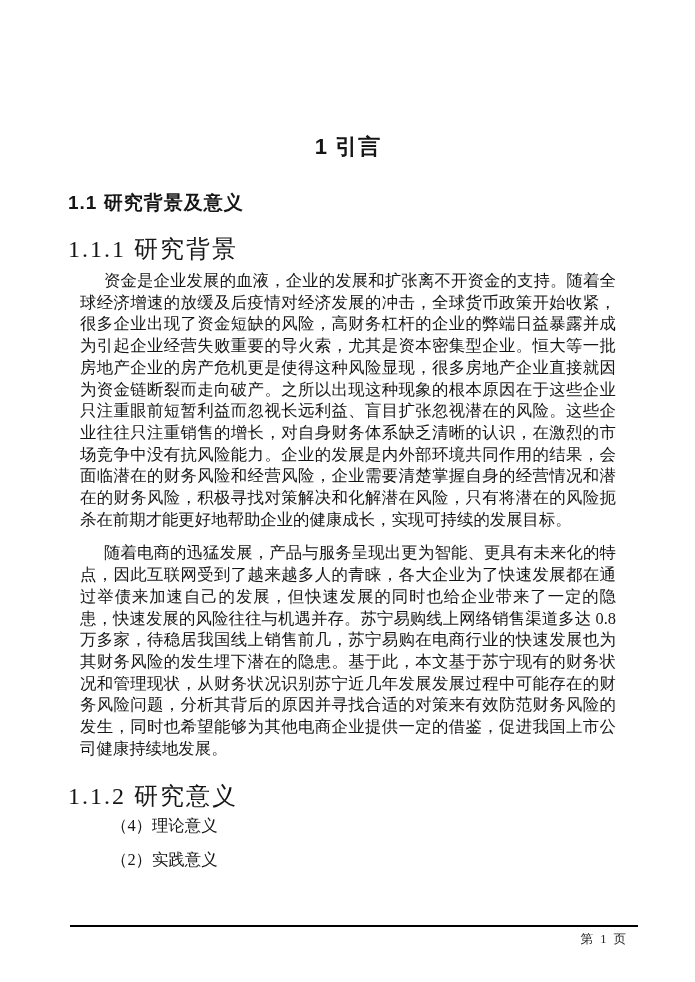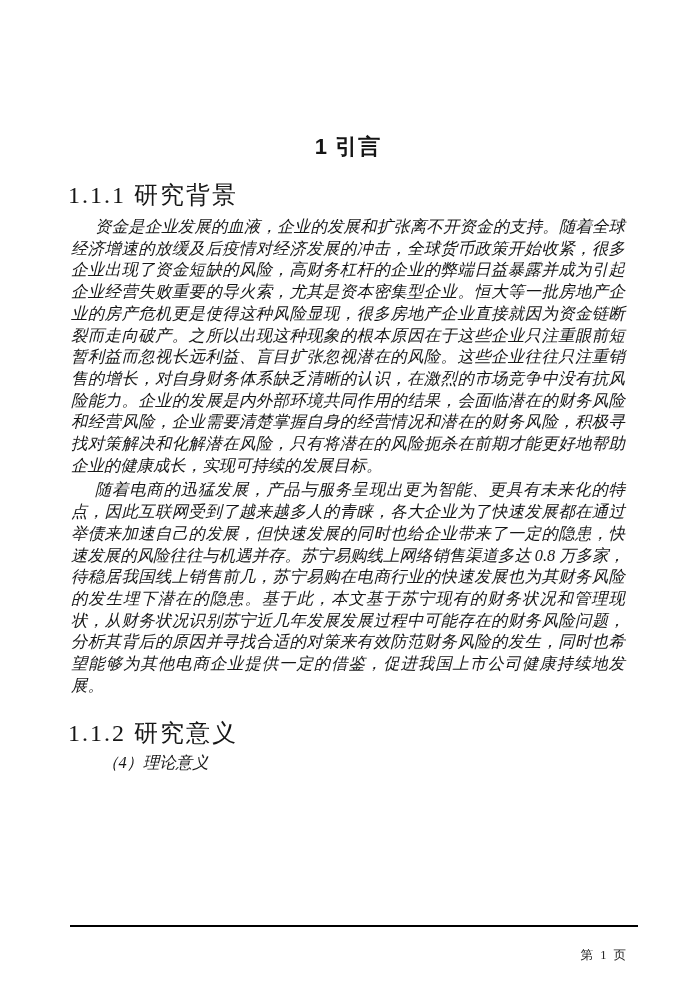--- a/index.html
+++ b/index.html
@@ -43,68 +43,69 @@
     margin: 20px 0 0 0;
     font-family: "Liberation Serif", serif;
     font-weight: normal;
     font-size: 24px;
     line-height: 26px;
     letter-spacing: 2px;
     color: #161616;
   }
   .h-sub.second { margin-top: 24px; }
   p.body {
-    margin: 3px;
+    margin: 12px;
     font-size: 16.4px;
     line-height: 21.7px;
     text-align: justify;
     color: #161616;
-    font-style: italic;
   }
   p.body.first { margin-top: 8px; }
   p.indent { text-indent: 24px; }
   p.list-line { text-indent: 31px; margin-top: 6px; }
   p.list-line.no-gap { margin-top: 0; }
   .footer {
     position: absolute;
     left: 70px;
     top: 925px;
     width: 568px;
   }
   .footer-rule {
     border-top: 2px solid #000000;
     height: 0;
   }
   .footer-page-number {
     text-align: right;
     font-size: 12.5px;
     letter-spacing: 2px;
-    padding: 20px 10px 0 0;
+    padding: 4px 10px 0 0;
     color: #222222;
   }
 </style>
 </head>
 <body>
 
 <div class="page">
   <div class="content">
     <h1 class="doc-title">1 引言</h1>
 
+    <h2 class="h-sec">1.1 研究背景及意义</h2>
 
     <h3 class="h-sub">1.1.1 研究背景</h3>
 
     <p class="body indent first">资金是企业发展的血液，企业的发展和扩张离不开资金的支持。随着全球经济增速的放缓及后疫情对经济发展的冲击，全球货币政策开始收紧，很多企业出现了资金短缺的风险，高财务杠杆的企业的弊端日益暴露并成为引起企业经营失败重要的导火索，尤其是资本密集型企业。恒大等一批房地产企业的房产危机更是使得这种风险显现，很多房地产企业直接就因为资金链断裂而走向破产。之所以出现这种现象的根本原因在于这些企业只注重眼前短暂利益而忽视长远利益、盲目扩张忽视潜在的风险。这些企业往往只注重销售的增长，对自身财务体系缺乏清晰的认识，在激烈的市场竞争中没有抗风险能力。企业的发展是内外部环境共同作用的结果，会面临潜在的财务风险和经营风险，企业需要清楚掌握自身的经营情况和潜在的财务风险，积极寻找对策解决和化解潜在风险，只有将潜在的风险扼杀在前期才能更好地帮助企业的健康成长，实现可持续的发展目标。</p>
 
     <p class="body indent">随着电商的迅猛发展，产品与服务呈现出更为智能、更具有未来化的特点，因此互联网受到了越来越多人的青睐，各大企业为了快速发展都在通过举债来加速自己的发展，但快速发展的同时也给企业带来了一定的隐患，快速发展的风险往往与机遇并存。苏宁易购线上网络销售渠道多达 0.8 万多家，待稳居我国线上销售前几，苏宁易购在电商行业的快速发展也为其财务风险的发生埋下潜在的隐患。基于此，本文基于苏宁现有的财务状况和管理现状，从财务状况识别苏宁近几年发展发展过程中可能存在的财务风险问题，分析其背后的原因并寻找合适的对策来有效防范财务风险的发生，同时也希望能够为其他电商企业提供一定的借鉴，促进我国上市公司健康持续地发展。</p>
 
     <h3 class="h-sub second">1.1.2 研究意义</h3>
 
     <p class="body list-line">（4）理论意义</p>
 
 
+    <p class="body list-line no-gap">（2）实践意义</p>
 
   </div>
 
   <div class="footer">
     <div class="footer-rule"></div>
     <div class="footer-page-number">第 1 页</div>
   </div>
 </div>
 
 </body></html>

